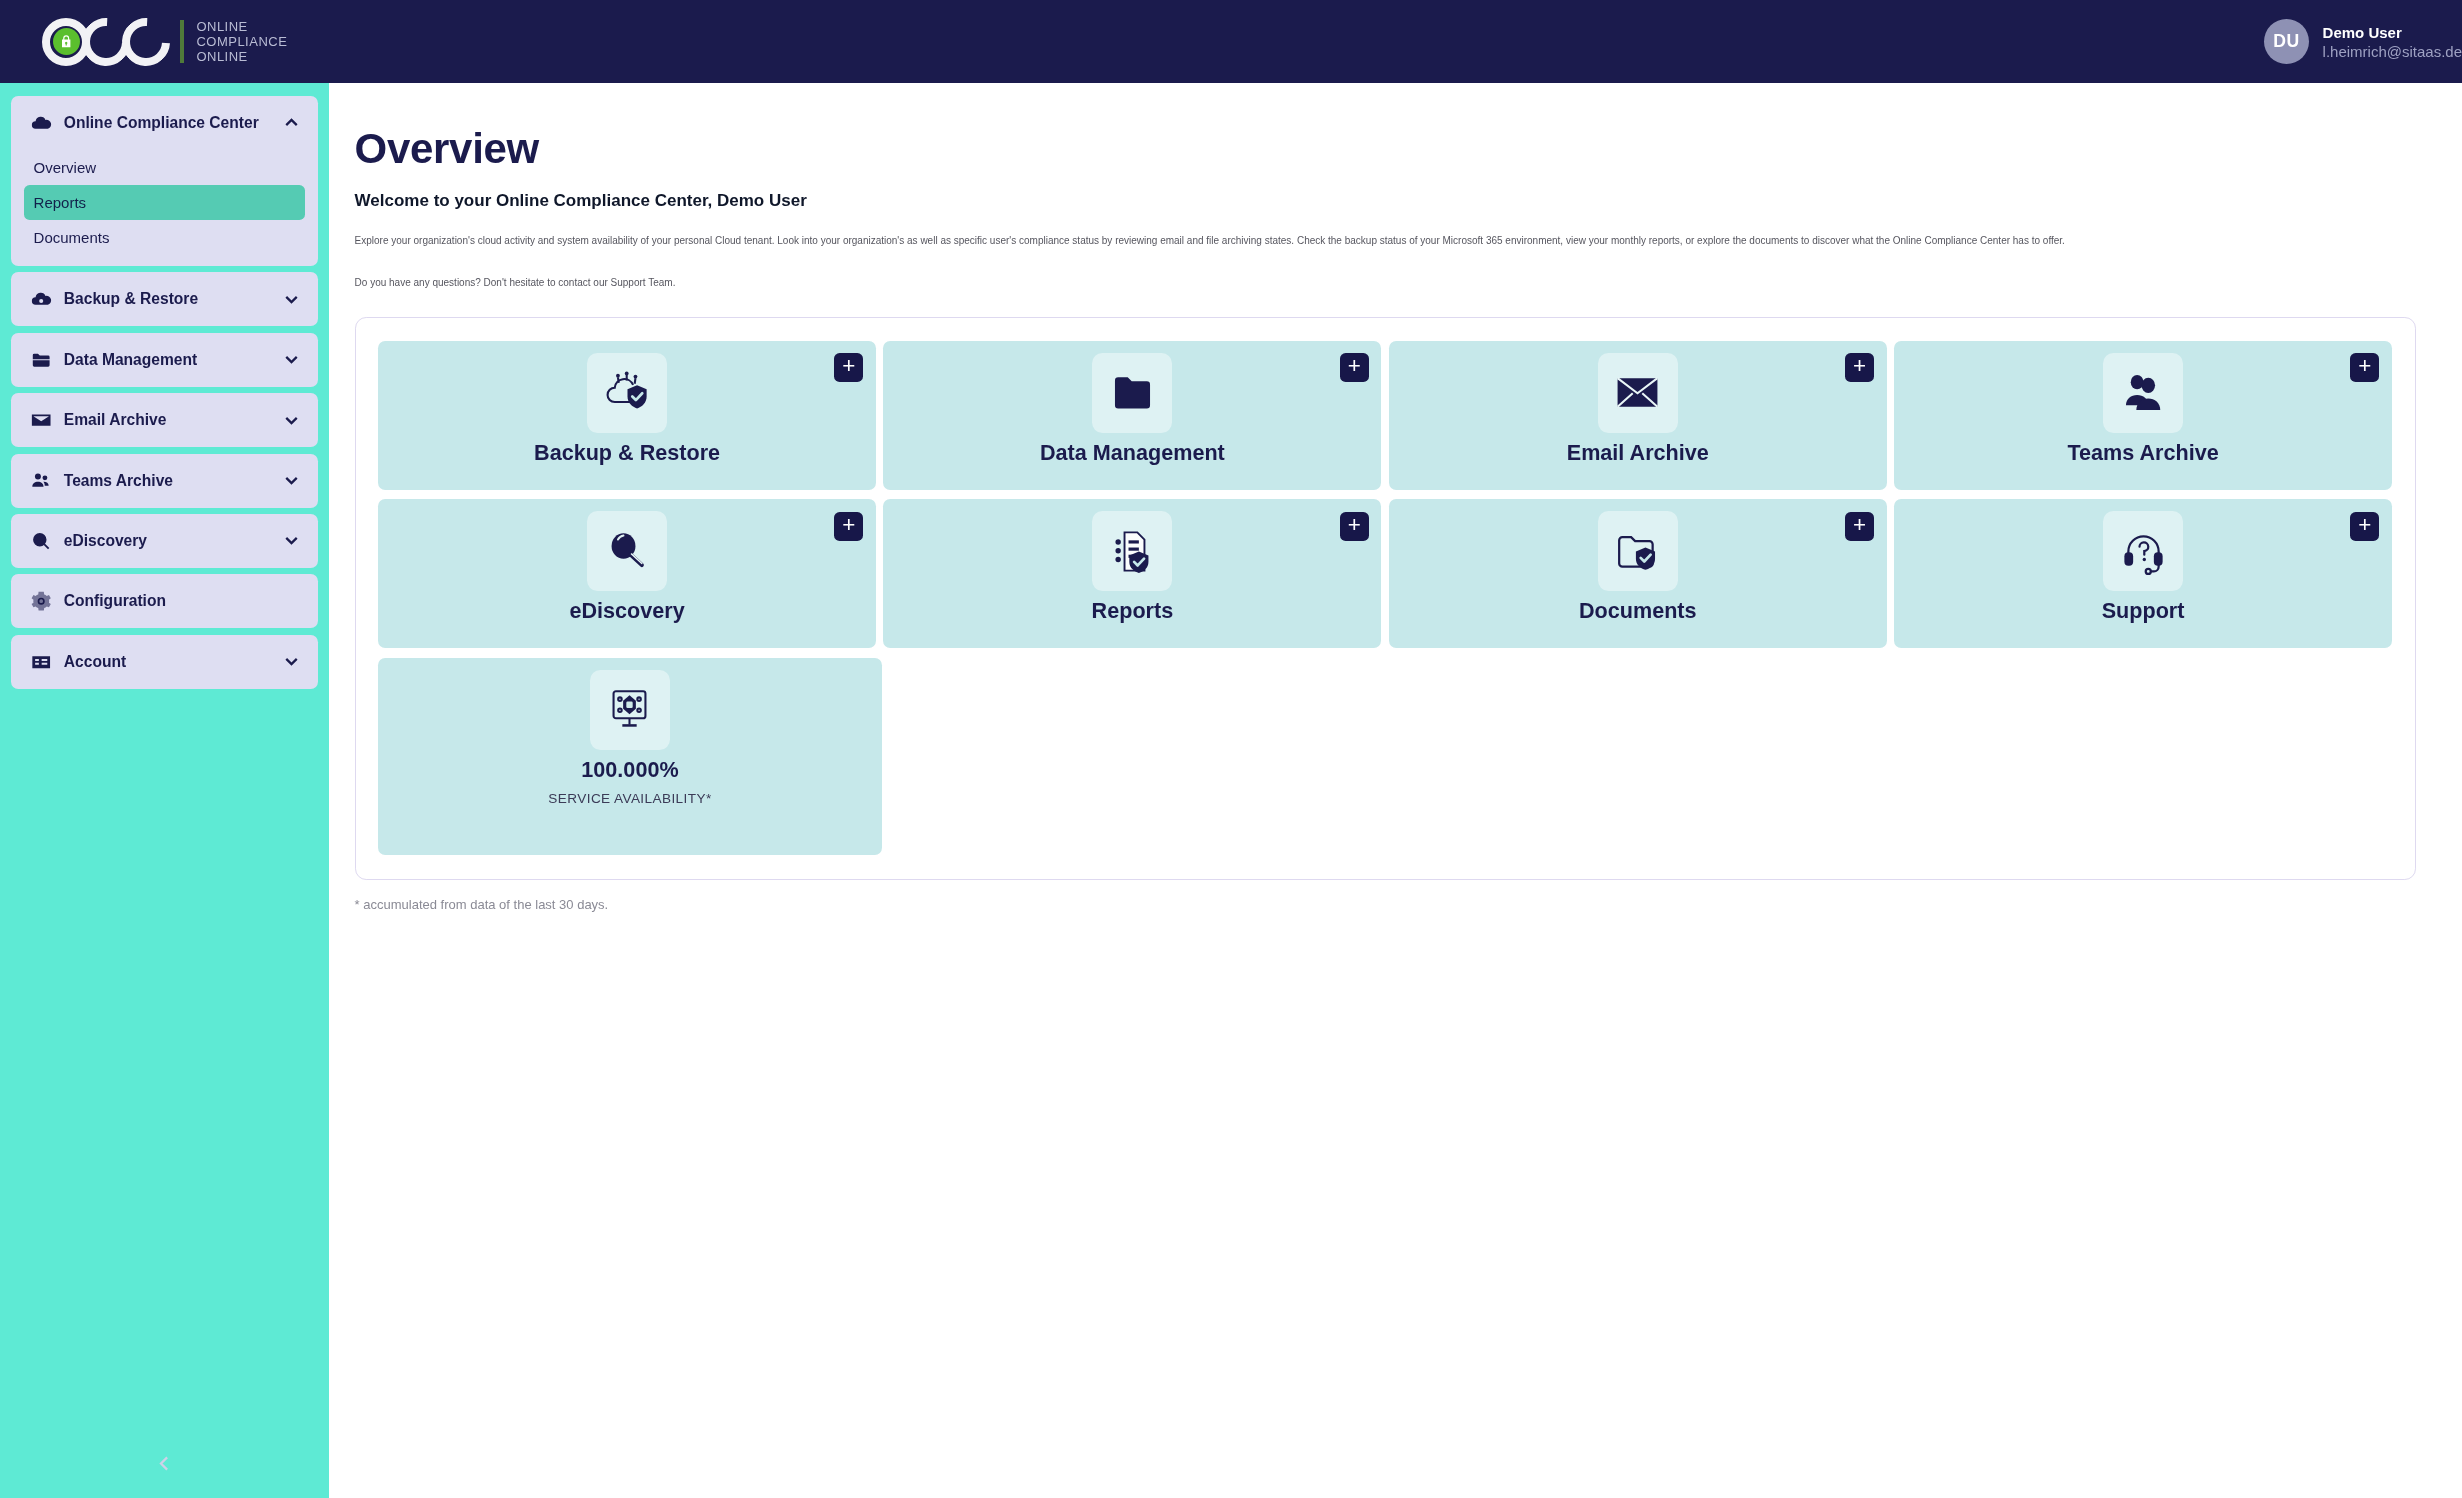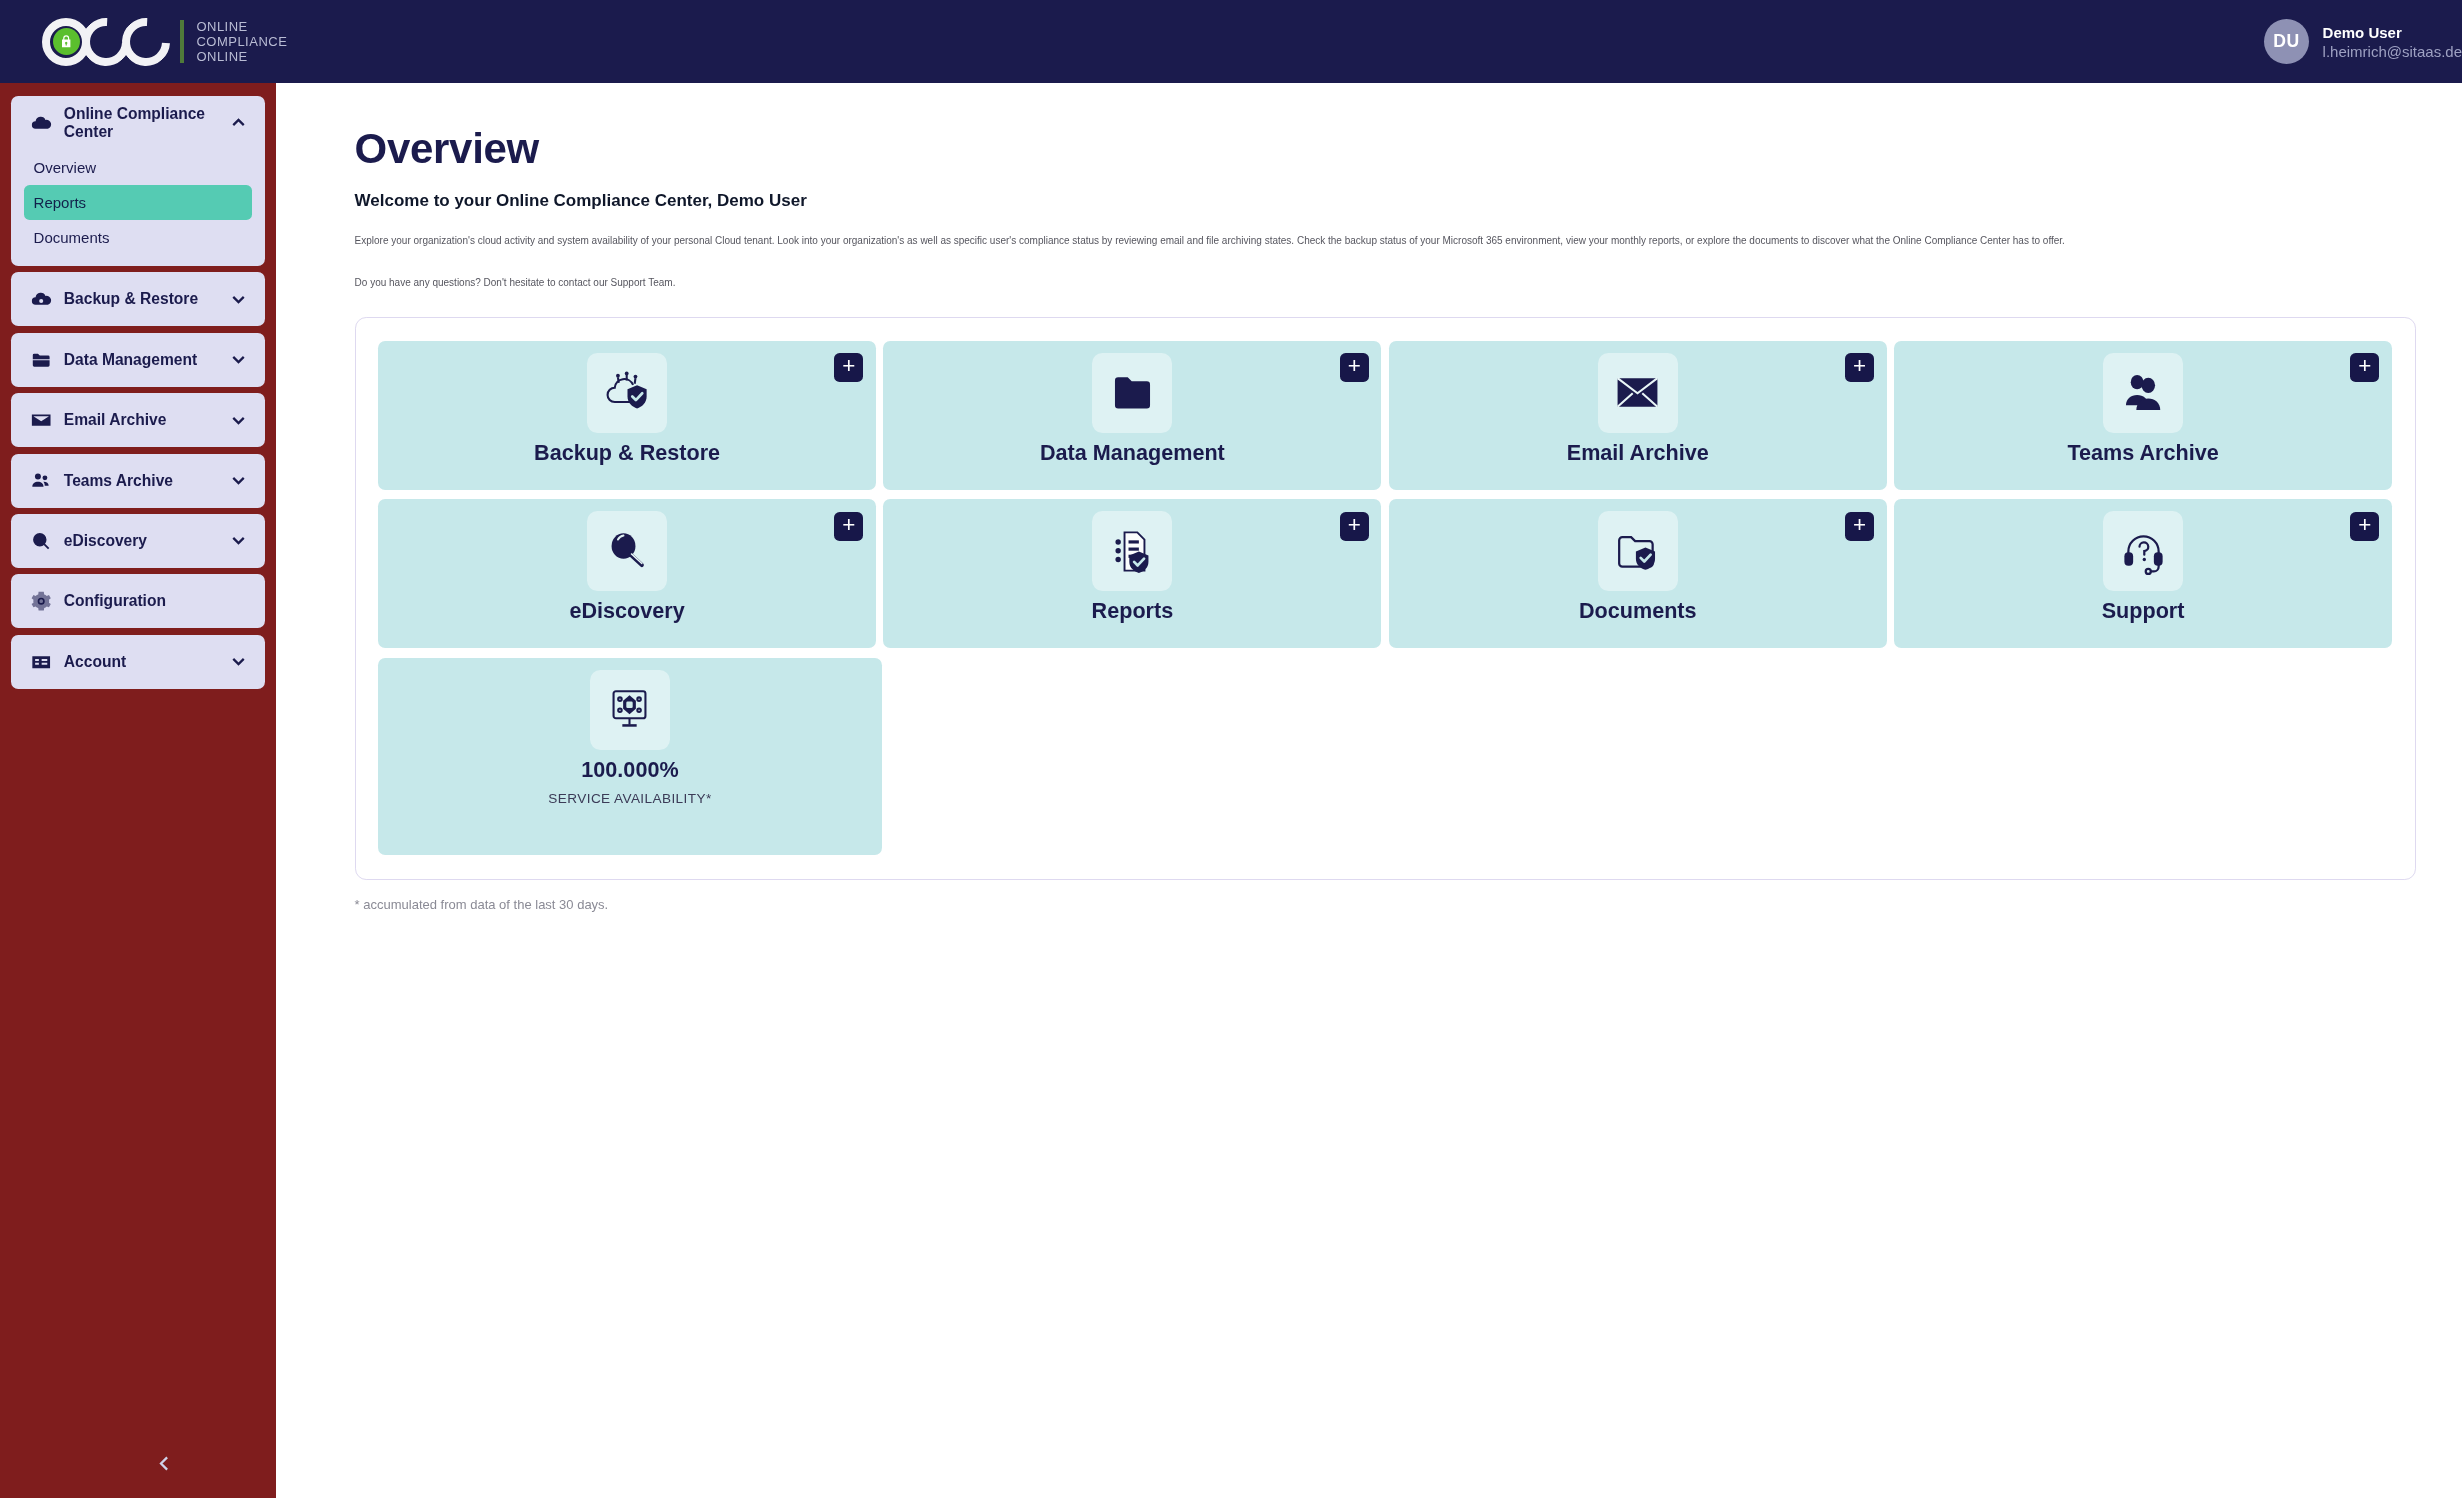--- a/index.html
+++ b/index.html
@@ -51,22 +51,22 @@
     background: #8e91b4; color: #fff;
     display: flex; align-items: center; justify-content: center;
     font-size: 17.6px; font-weight: 700; letter-spacing: 0.4px;
   }
   .user-name { color: #ffffff; font-size: 15px; font-weight: 700; line-height: 19px; }
   .user-mail { color: #9ea1c2; font-size: 15px; line-height: 19px; }
 
   
   .sidebar {
     position: absolute; left: 0; top: 83px;
-    width: 276px; height: 1415px;
-    background: #7f1d1d;
+    width: 329px; height: 1415px;
+    background: #5eead4;
     padding: 12.8px 11.2px 0 11.2px;
   }
   .nav-group {
     background: #dedef2; border-radius: 7.2px; margin-bottom: 6.4px;
     overflow: hidden;
   }
   .nav-group.expanded { padding-bottom: 8px; }
   .nav-head {
     display: flex; align-items: center; height: 54px; padding: 0 16px 0 19px;
   }

